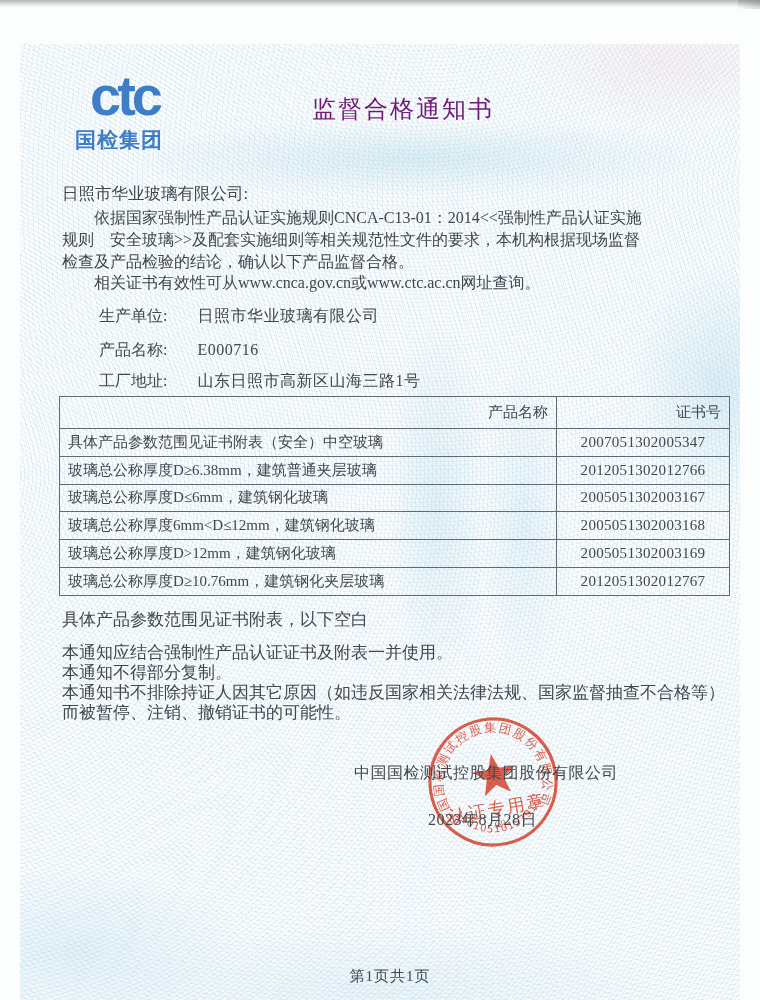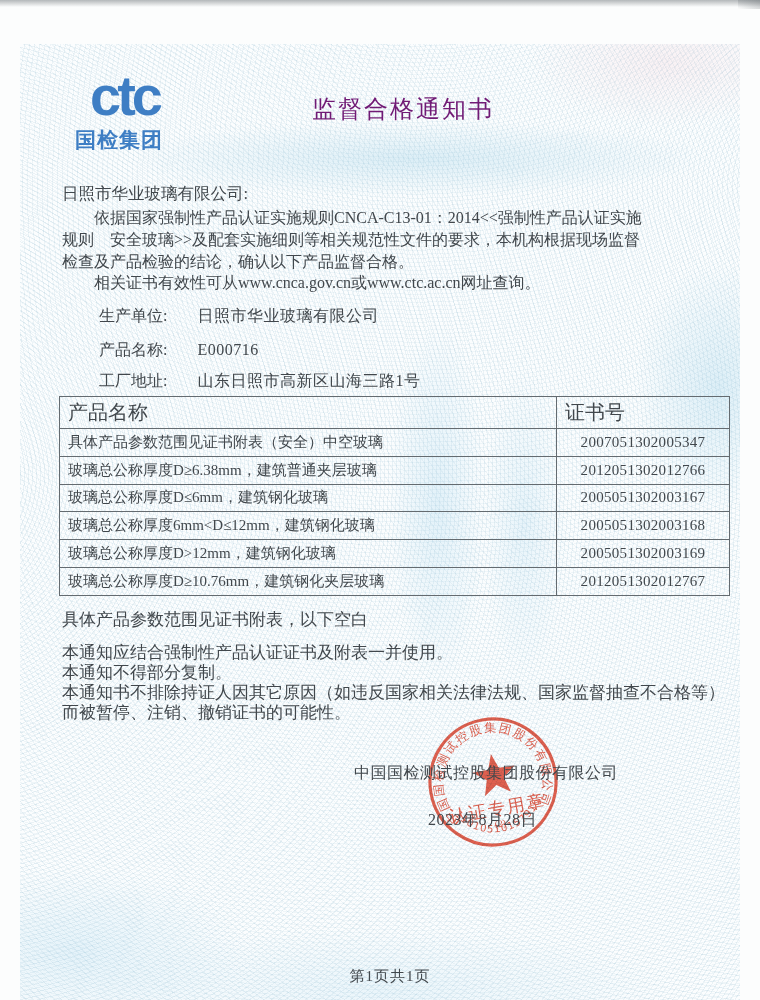--- a/index.html
+++ b/index.html
@@ -69,21 +69,21 @@
   .info-row .val{ letter-spacing:.5px;margin-top:24px; }
 
   
   .prod-table{
     left:59px; top:396px; width:670px; border-collapse:collapse;
     font-size:15px; color:#41474c; table-layout:fixed;
   }
   .prod-table th, .prod-table td{
     border:1.6px solid #646b70; padding:0 8px; background:rgba(255,255,255,0);
   }
-  .prod-table th{ height:32px; font-weight:normal; font-size:20px; text-align:left;margin-top:8px; }
+  .prod-table th{ height:32px; font-weight:normal; font-size:15px; text-align:right;margin-top:8px; }
   .prod-table td{ height:27.8px; }
   .prod-table td:last-child{ text-align:center; letter-spacing:.3px; }
   .col-name{ width:497px; }
   .col-cert{ width:173px; }
 
   
   .note{ left:62px; font-size:17px; white-space:nowrap; }
 
   
   .sig-company{ left:354px; top:763px; font-size:16px; letter-spacing:.5px; white-space:nowrap; z-index:3; }

